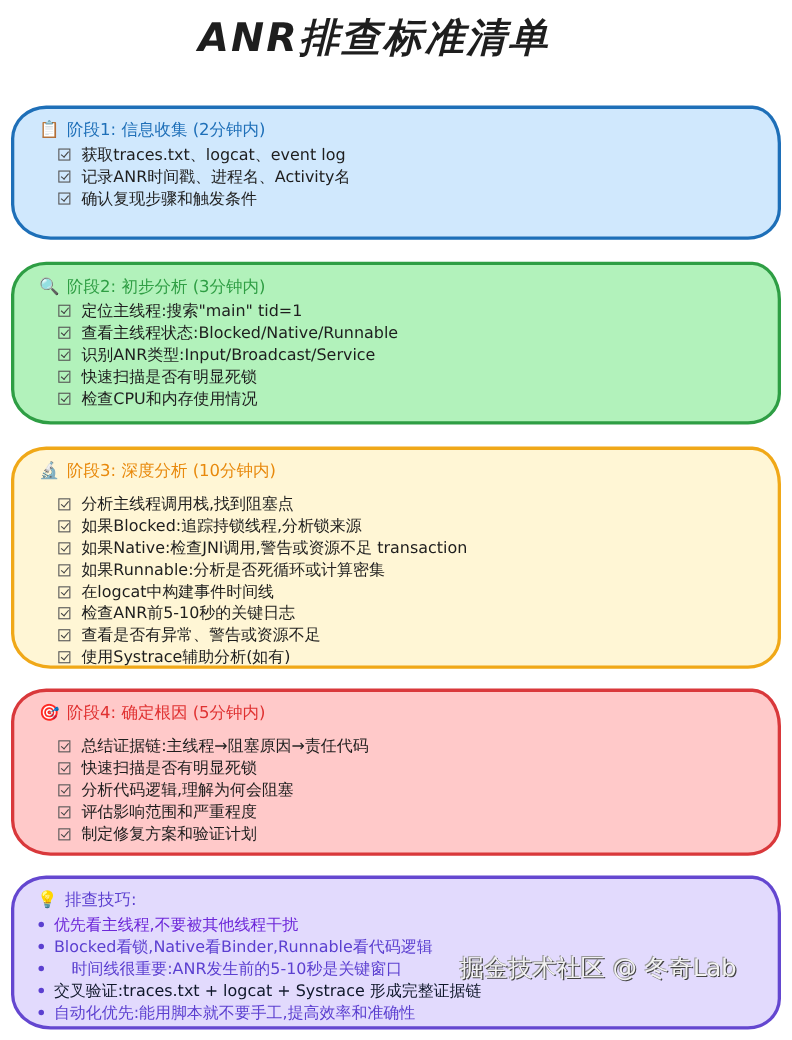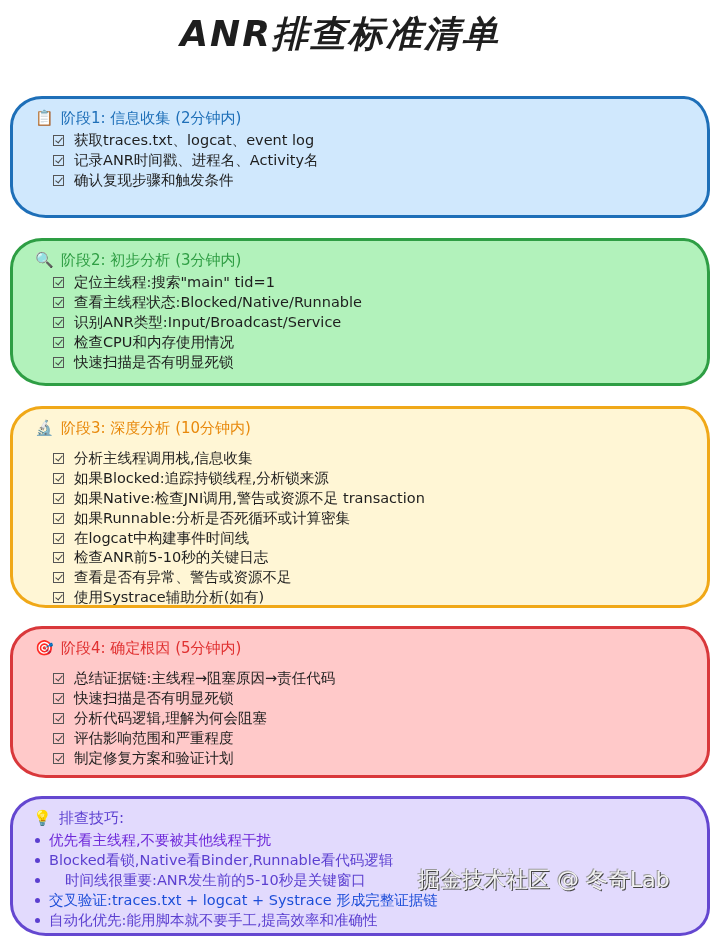--- a/index.html
+++ b/index.html
@@ -63,39 +63,39 @@
     <div class="item">
         <span class="check"></span>
         <span>查看主线程状态:Blocked/Native/Runnable</span>
       </div>
     <div class="item">
         <span class="check"></span>
         <span>识别ANR类型:Input/Broadcast/Service</span>
       </div>
     <div class="item">
         <span class="check"></span>
-        <span>检查CPU和内存使用情况</span>
+        <span>快速扫描是否有明显死锁</span>
       </div>
     <div class="item">
         <span class="check"></span>
-        <span>快速扫描是否有明显死锁</span>
+        <span>检查CPU和内存使用情况</span>
       </div>
   </div>
 </div>
 
 <div class="card" style="top:406px;height:202px;border-color:#f0a818;background:#fff6d5;">
   <div class="card-head" style="color:#e8890c;">
     <span class="icon">🔬</span>
     <span>阶段3: 深度分析 (10分钟内)</span>
   </div>
   <div class="gap"></div>
   <div class="items">
     <div class="item">
         <span class="check"></span>
-        <span>分析主线程调用栈,信息收集</span>
+        <span>分析主线程调用栈,找到阻塞点</span>
       </div>
     <div class="item">
         <span class="check"></span>
         <span>如果Blocked:追踪持锁线程,分析锁来源</span>
       </div>
     <div class="item">
         <span class="check"></span>
         <span>如果Native:检查JNI调用,警告或资源不足 transaction</span>
       </div>
     <div class="item">
@@ -162,21 +162,21 @@
         <span>优先看主线程,不要被其他线程干扰</span>
       </div>
     <div class="item" style="color:#5b3fd0;">
         <span class="bullet" style="background:#5b3fd0;"></span>
         <span>Blocked看锁,Native看Binder,Runnable看代码逻辑</span>
       </div>
     <div class="item" style="color:#5b3fd0;gap:16px;">
         <span class="bullet" style="background:#5b3fd0;"></span>
         <span>时间线很重要:ANR发生前的5-10秒是关键窗口</span>
       </div>
-    <div class="item" style="color:#1d4ed8;">
+    <div class="item" style="color:#0f172a;">
         <span class="bullet" style="background:#5b3fd0;"></span>
         <span>交叉验证:traces.txt + logcat + Systrace 形成完整证据链</span>
       </div>
     <div class="item" style="color:#5b3fd0;">
         <span class="bullet" style="background:#5b3fd0;"></span>
         <span>自动化优先:能用脚本就不要手工,提高效率和准确性</span>
       </div>
   </div>
 </div>
 

